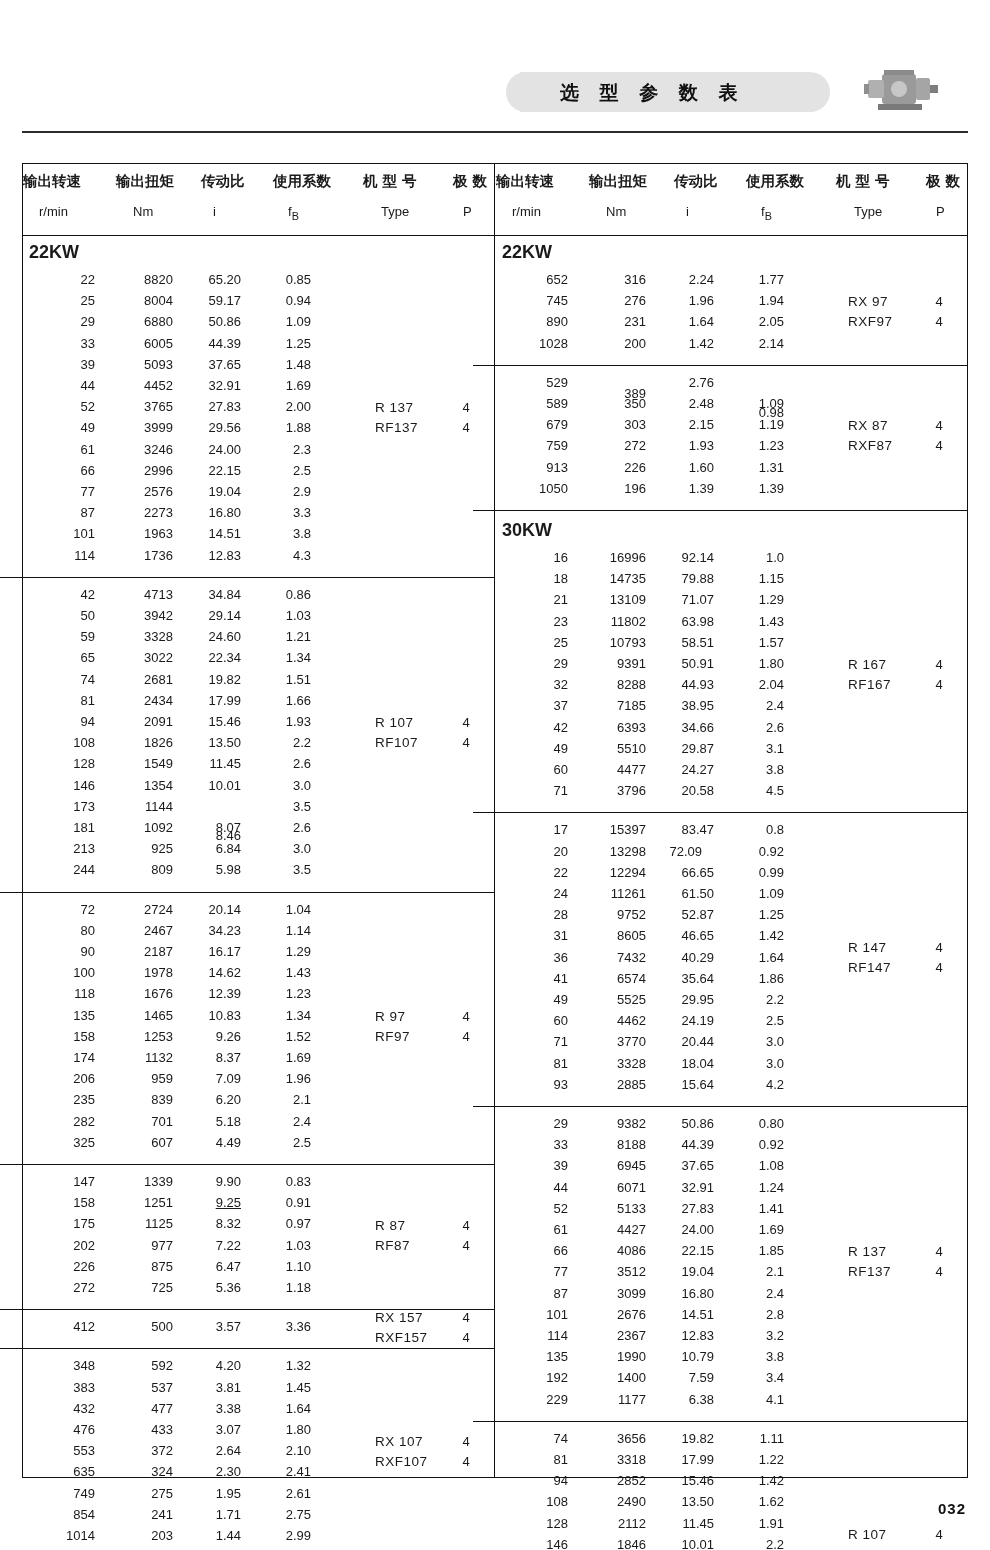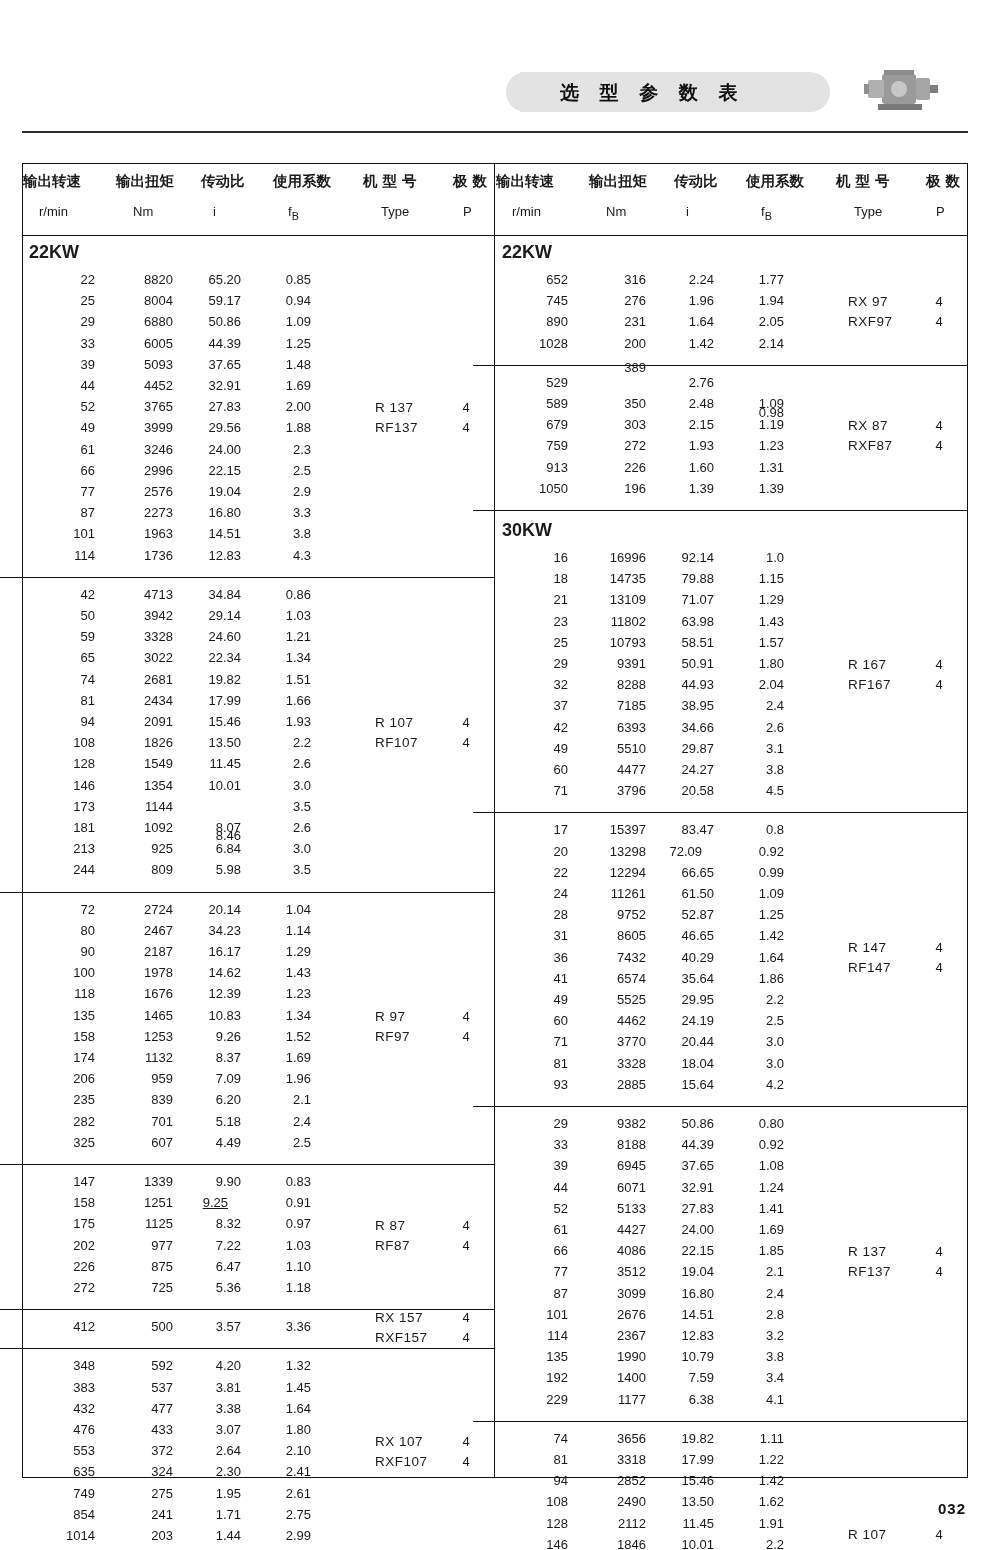--- a/index.html
+++ b/index.html
@@ -289,21 +289,21 @@
     <div class="type-blk" style="left: 352px; top: 864.8px;">RF97</div>
     <div class="rowtxt c-p" style="left: 432px; top: 844.8px;">4</div>
     <div class="rowtxt c-p" style="left: 432px; top: 864.8px;">4</div>
     <div class="grpline" style="left: -23px; width: 494px; top: 1000px;"></div>
     <div class="rowtxt c-rpm" style="left: 30px; top: 1010px;">147</div>
     <div class="rowtxt c-nm" style="left: 98px; top: 1010px;">1339</div>
     <div class="rowtxt c-i" style="left: 172px; top: 1010px;">9.90</div>
     <div class="rowtxt c-fb" style="left: 248px; top: 1010px;">0.83</div>
     <div class="rowtxt c-rpm" style="left: 30px; top: 1031.2px;">158</div>
     <div class="rowtxt c-nm" style="left: 98px; top: 1031.2px;">1251</div>
-    <div class="rowtxt c-i" style="left: 159px; top: 1031.2px; text-decoration: underline;">9.25</div>
+    <div class="rowtxt c-i" style="left: 172px; top: 1031.2px; text-decoration: underline;">9.25</div>
     <div class="rowtxt c-fb" style="left: 248px; top: 1031.2px;">0.91</div>
     <div class="rowtxt c-rpm" style="left: 30px; top: 1052.4px;">175</div>
     <div class="rowtxt c-nm" style="left: 98px; top: 1052.4px;">1125</div>
     <div class="rowtxt c-i" style="left: 172px; top: 1052.4px;">8.32</div>
     <div class="rowtxt c-fb" style="left: 248px; top: 1052.4px;">0.97</div>
     <div class="rowtxt c-rpm" style="left: 30px; top: 1073.6px;">202</div>
     <div class="rowtxt c-nm" style="left: 98px; top: 1073.6px;">977</div>
     <div class="rowtxt c-i" style="left: 172px; top: 1073.6px;">7.22</div>
     <div class="rowtxt c-fb" style="left: 248px; top: 1073.6px;">1.03</div>
     <div class="rowtxt c-rpm" style="left: 30px; top: 1094.8px;">226</div>
@@ -398,21 +398,21 @@
     <div class="rowtxt c-rpm" style="left: 30px; top: 171.6px;">1028</div>
     <div class="rowtxt c-nm" style="left: 98px; top: 171.6px;">200</div>
     <div class="rowtxt c-i" style="left: 172px; top: 171.6px;">1.42</div>
     <div class="rowtxt c-fb" style="left: 248px; top: 171.6px;">2.14</div>
     <div class="type-blk" style="left: 352px; top: 130.4px;">RX  97</div>
     <div class="type-blk" style="left: 352px; top: 150.4px;">RXF97</div>
     <div class="rowtxt c-p" style="left: 432px; top: 130.4px;">4</div>
     <div class="rowtxt c-p" style="left: 432px; top: 150.4px;">4</div>
     <div class="grpline" style="left: -23px; width: 494px; top: 200.8px;"></div>
     <div class="rowtxt c-rpm" style="left: 30px; top: 210.8px;">529</div>
-    <div class="rowtxt c-nm" style="left: 98px; top: 196px;">389</div>
+    <div class="rowtxt c-nm" style="left: 98px; top: 222px;">389</div>
     <div class="rowtxt c-i" style="left: 172px; top: 210.8px;">2.76</div>
     <div class="rowtxt c-fb" style="left: 248px; top: 210.8px; margin-top: 30px;">0.98</div>
     <div class="rowtxt c-rpm" style="left: 30px; top: 232px;">589</div>
     <div class="rowtxt c-nm" style="left: 98px; top: 232px;">350</div>
     <div class="rowtxt c-i" style="left: 172px; top: 232px;">2.48</div>
     <div class="rowtxt c-fb" style="left: 248px; top: 232px;">1.09</div>
     <div class="rowtxt c-rpm" style="left: 30px; top: 253.2px;">679</div>
     <div class="rowtxt c-nm" style="left: 98px; top: 253.2px;">303</div>
     <div class="rowtxt c-i" style="left: 172px; top: 253.2px;">2.15</div>
     <div class="rowtxt c-fb" style="left: 248px; top: 253.2px;">1.19</div>

